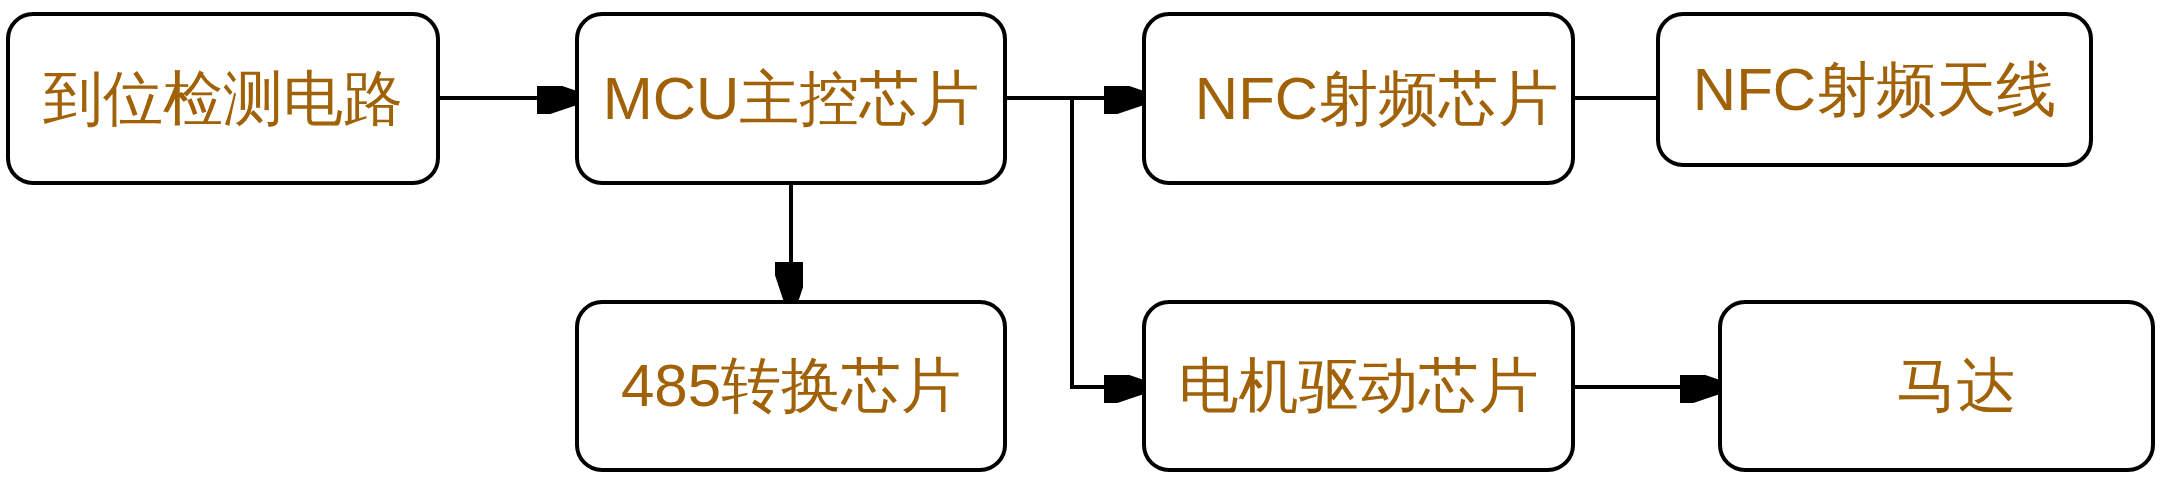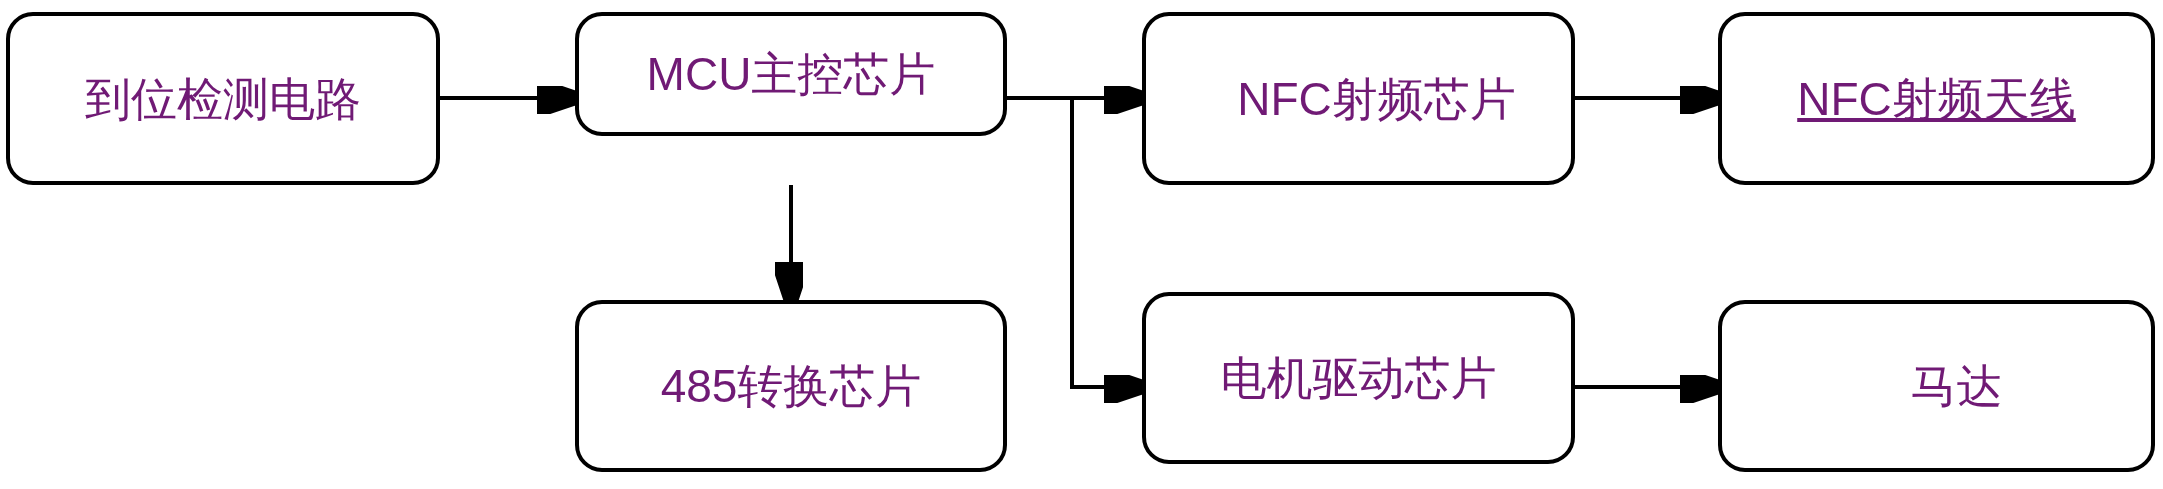--- a/index.html
+++ b/index.html
@@ -17,46 +17,46 @@
   }
   .node {
     position: absolute;
     box-sizing: border-box;
     background: #ffffff;
     border: 4px solid #000000;
     border-radius: 27px;
     display: flex;
     align-items: center;
     justify-content: center;
-    font-size: 46px;
+    font-size: 60px;
     line-height: 1;
-    color: #701a75;
+    color: #a16207;
     white-space: nowrap;
     z-index: 2;
   }
   #arrow-layer {
     position: absolute;
     left: 0;
     top: 0;
     width: 2163px;
     height: 489px;
     z-index: 1;
   }
   #arrow-layer path {
     stroke: #000000;
     stroke-width: 4;
     fill: none;
   }
   
   .n0 { left: 6px;    top: 12px;  width: 434px; height: 173px; }
-  .n1 { left: 575px;  top: 12px;  width: 432px; height: 124px; }
+  .n1 { left: 575px;  top: 12px;  width: 432px; height: 173px; }
   .n2 { left: 1142px; top: 12px;  width: 433px; height: 173px; padding-left: 36px; }
-  .n3 { left: 1718px; top: 12px;  width: 437px; height: 173px; text-decoration: underline; }
+  .n3 { left: 1656px; top: 12px;  width: 437px; height: 155px; }
   .n4 { left: 575px;  top: 300px; width: 432px; height: 172px; text-align: right; }
-  .n5 { left: 1142px; top: 292px; width: 433px; height: 172px; }
+  .n5 { left: 1142px; top: 300px; width: 433px; height: 172px; }
   .n6 { left: 1718px; top: 300px; width: 437px; height: 172px; padding-left: 40px; }
 </style>
 </head>
 <body>
 
 <div id="diagram-canvas">
 
   <svg id="arrow-layer" viewBox="0 0 2163 489" xmlns="http://www.w3.org/2000/svg">
     <defs>
       <marker id="ah" markerWidth="10" markerHeight="7" refX="9" refY="3" orient="auto" markerUnits="strokeWidth">

